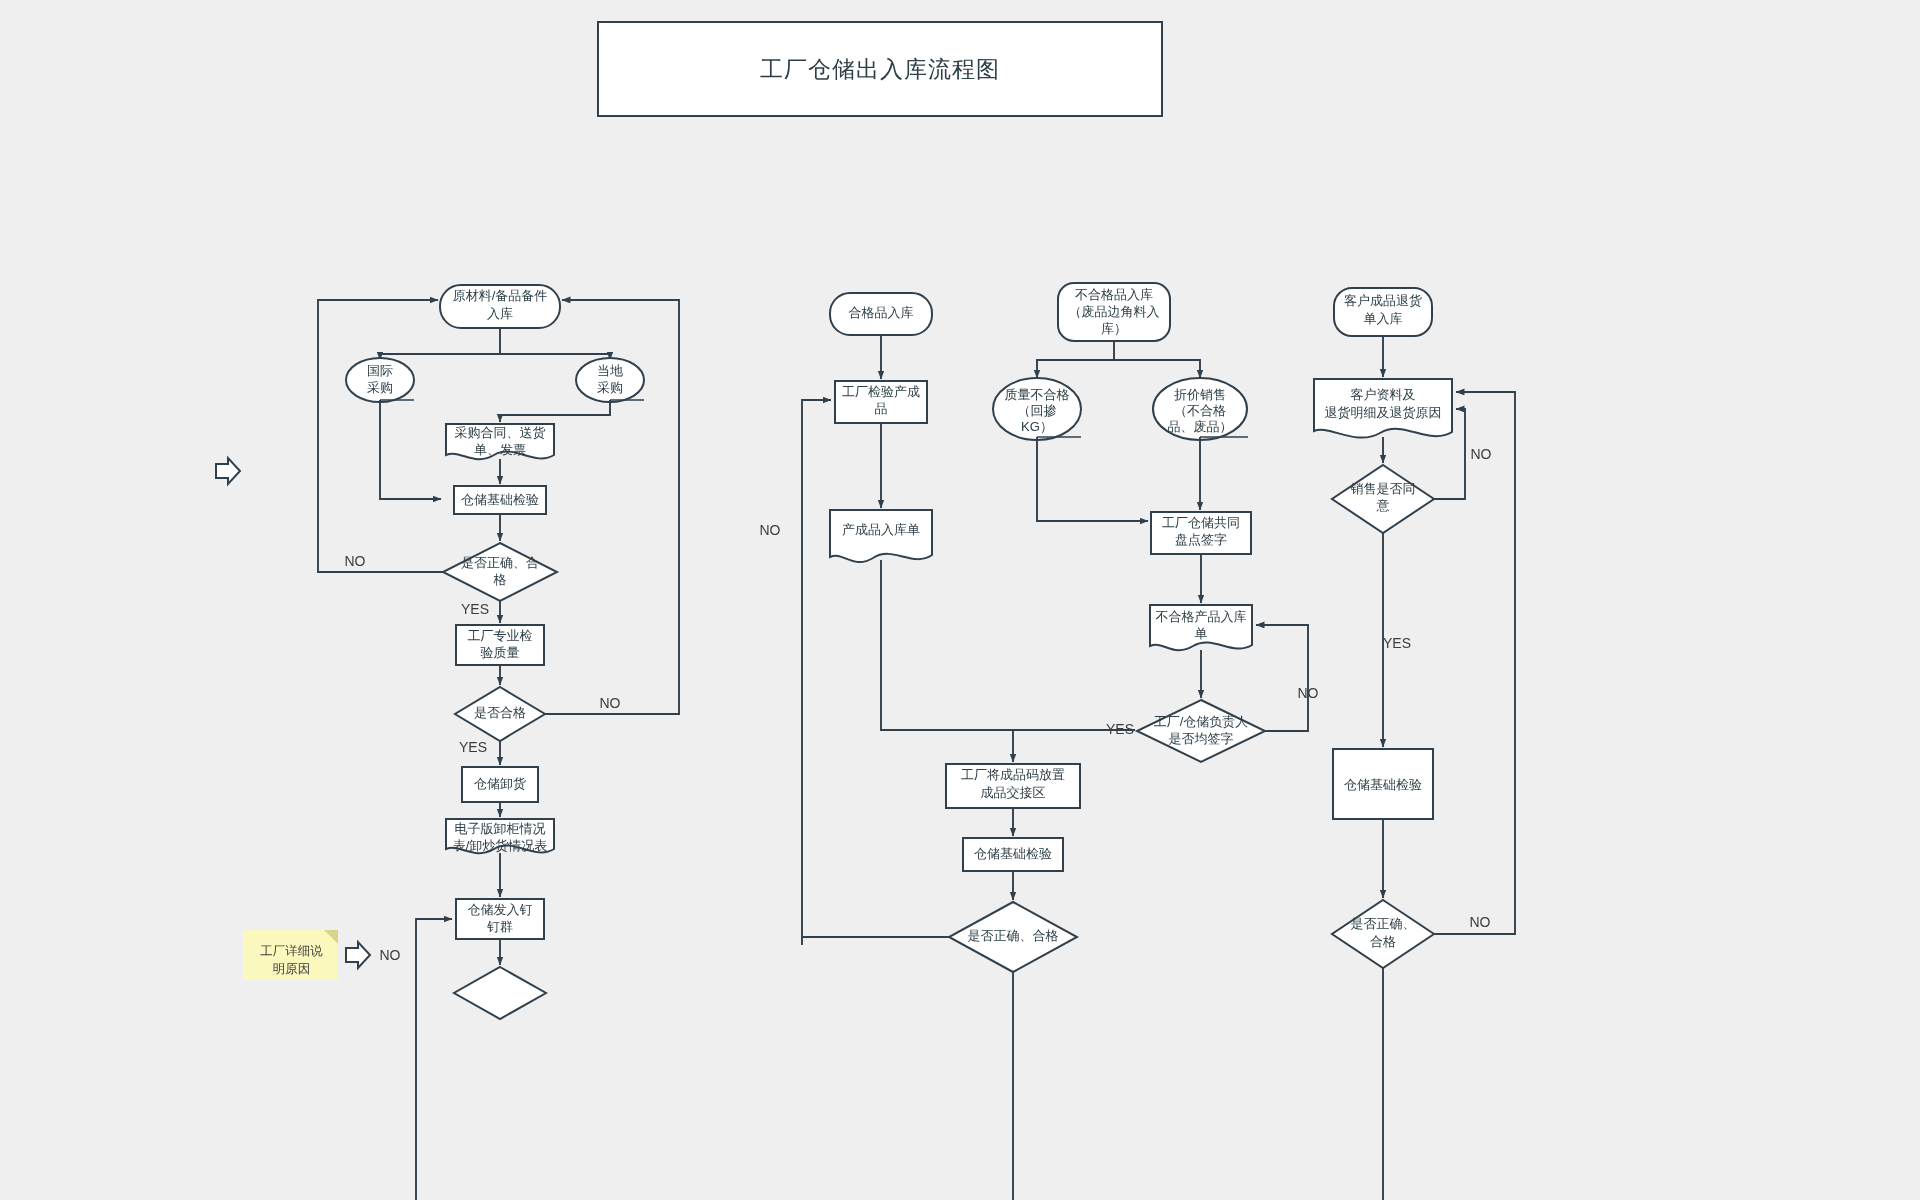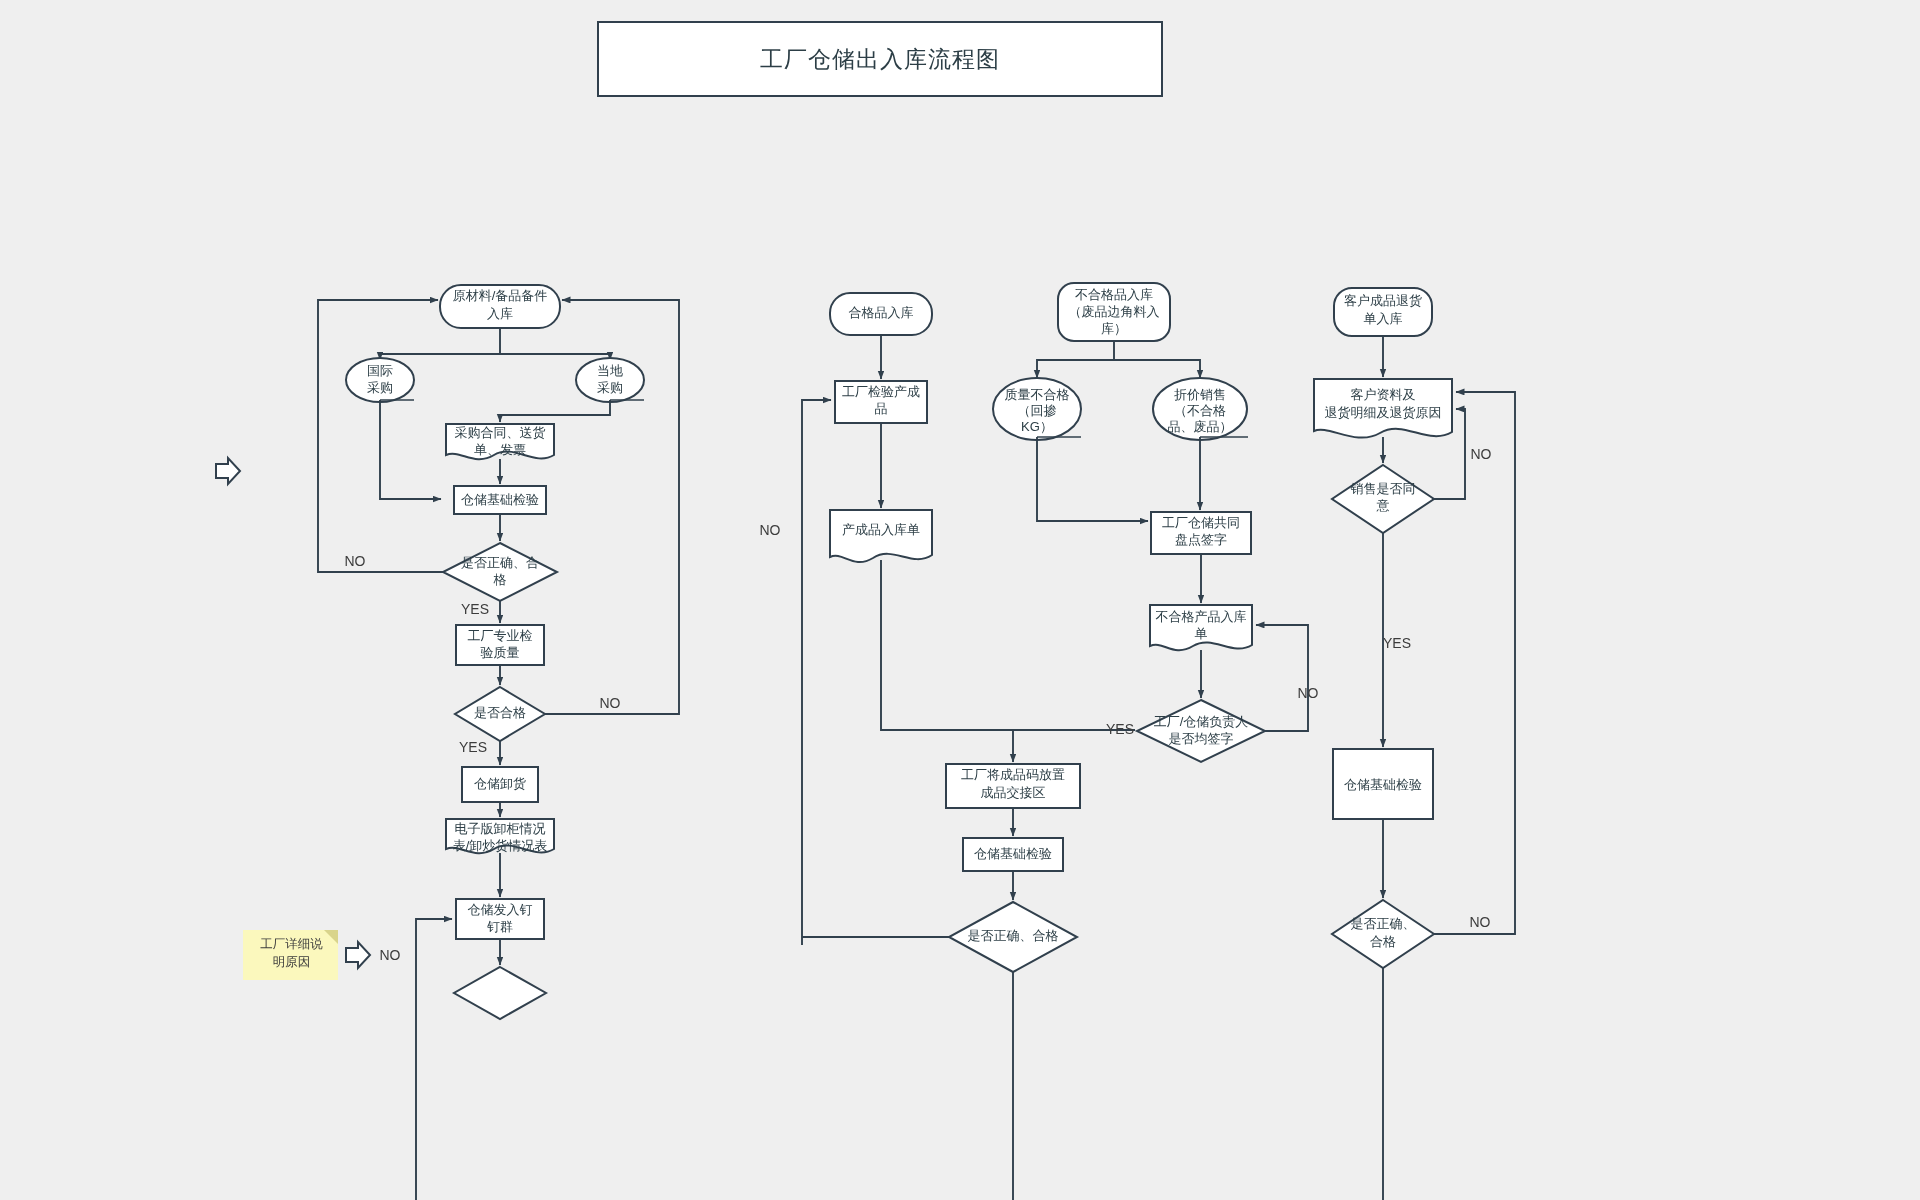--- a/index.html
+++ b/index.html
@@ -16,21 +16,21 @@
     width: 1920px;
     height: 1200px;
     background: #efefef;
   }
   
   #title-box {
     position: absolute;
     left: 597px;
     top: 21px;
     width: 566px;
-    height: 76px;
+    height: 96px;
     background: #ffffff;
     border: 2px solid #31404d;
     box-sizing: border-box;
     display: flex;
     align-items: center;
     justify-content: center;
   }
   #title-text {
     font-size: 23px;
     color: #2c3e46;
@@ -62,21 +62,21 @@
     height: 72px;
     font-size: 12.5px;
   }
   #note-2 {
     left: 243px;
     top: 930px;
     width: 95px;
     height: 50px;
     font-size: 12.5px;
     text-align: center;
-    padding-top: 5px;
+    padding-top: 12px;
   }
   .note-line { display: block; }
   
   #flow-svg {
     position: absolute;
     left: 0;
     top: 0;
     width: 1920px;
     height: 1200px;
   }

